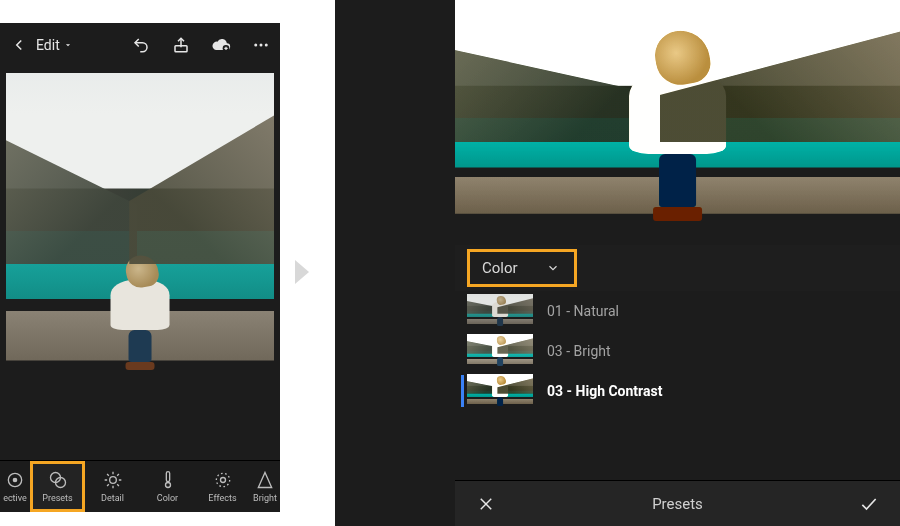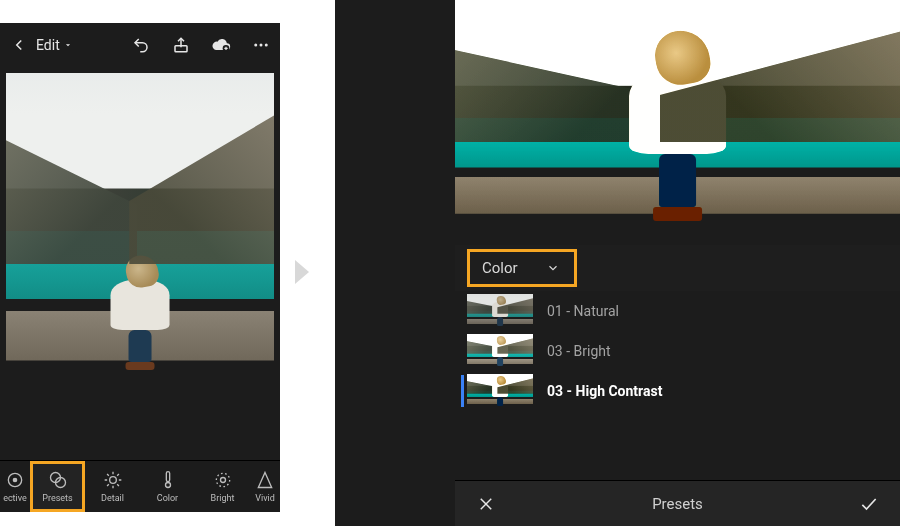--- a/index.html
+++ b/index.html
@@ -291,27 +291,27 @@
           <rect x="10" y="2" width="4" height="12" rx="2"></rect>
           <circle cx="12" cy="18" r="3"></circle>
         </svg>
       <span>Color</span>
     </div>
     <div class="tool">
       <svg viewBox="0 0 24 24" fill="none" stroke="currentColor" stroke-width="1.6">
           <circle cx="12" cy="12" r="3"></circle>
           <circle cx="12" cy="12" r="8" stroke-dasharray="2 3"></circle>
         </svg>
+      <span>Effects</span>
+    </div>
+    <div class="tool edge-right">
+      <svg viewBox="0 0 24 24" fill="none" stroke="currentColor" stroke-width="1.6">
+          <path d="M12 3l8 18H4z"></path>
+        </svg>
       <span>Bright</span>
-    </div>
-    <div class="tool edge-right">
-      <svg viewBox="0 0 24 24" fill="none" stroke="currentColor" stroke-width="1.6">
-          <path d="M12 3l8 18H4z"></path>
-        </svg>
-      <span>Vivid</span>
     </div>
   </div>
 </div>
 
 <div class="arrow-sep"></div>
 
 <div class="panel-right">
 
   <div class="photo-strip">
     <div class="scene tint-contrast">

